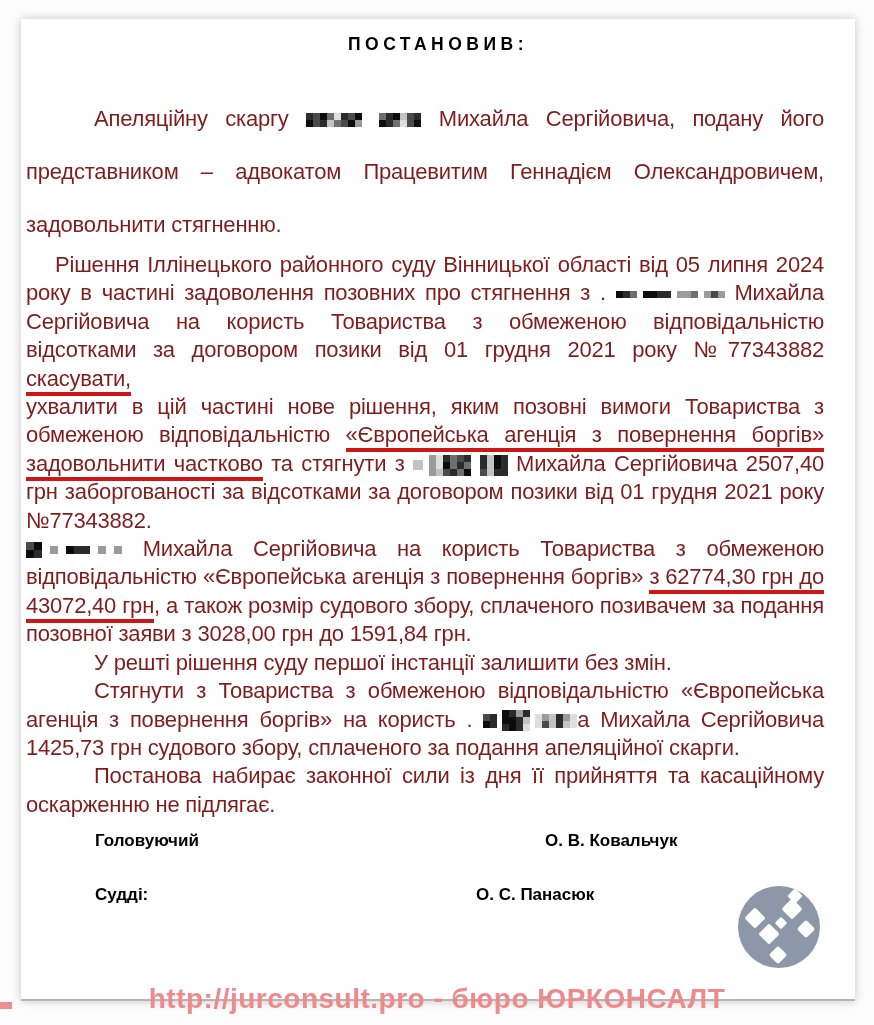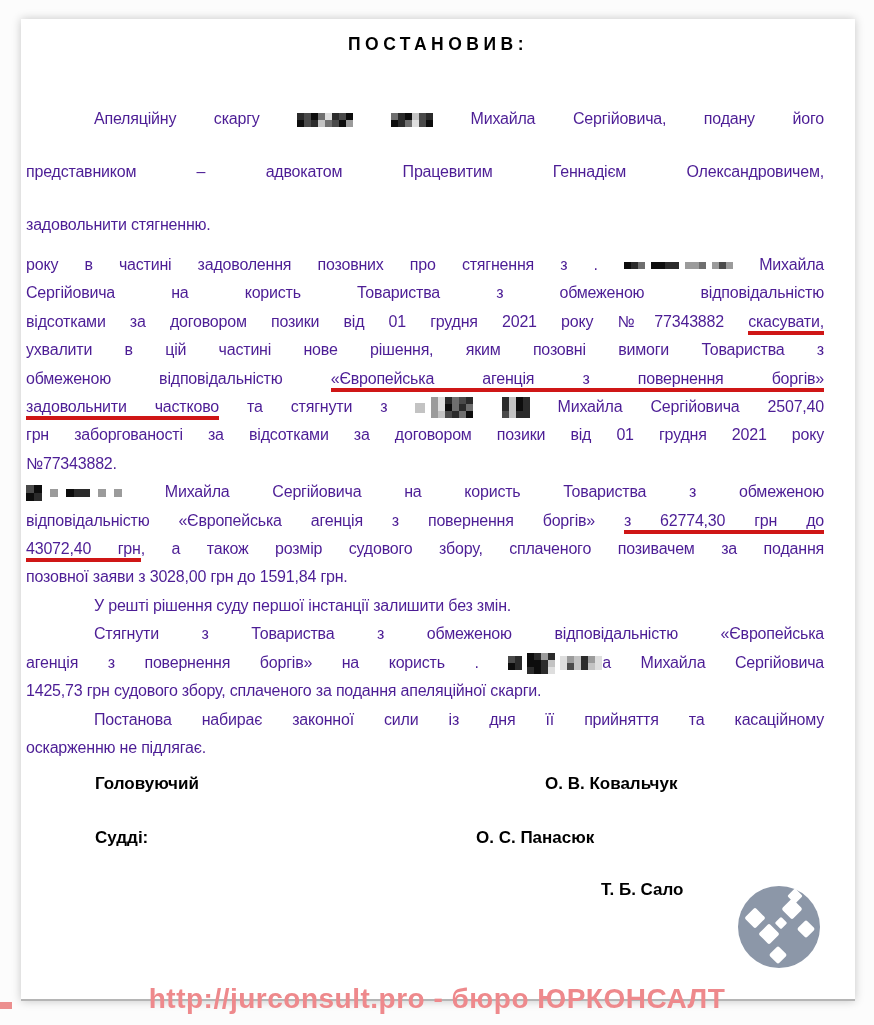--- a/index.html
+++ b/index.html
@@ -18,22 +18,22 @@
   }
   .doc-title{
     margin-top:14px;text-align:center;font-weight:700;font-size:17.5px;
     line-height:22px;letter-spacing:4.5px;color:#000;
   }
   .docbody{padding:0 31px 0 5px;}
   .section{margin:0;}
   .section.loose{margin-top:37px;}
   .section.loose .line{line-height:53px;}
   .line{
-    line-height:28.4px;font-size:16px;letter-spacing:-0.2px;
-    text-align:justify;text-align-last:left;white-space:normal;color:#4c1d95;
+    line-height:28.4px;font-size:22px;letter-spacing:-0.2px;
+    text-align:justify;text-align-last:left;white-space:normal;color:#7f1d1d;
   }
   .line.full{text-align-last:justify;}
   .redline{border-bottom:4px solid #cf1616;padding-bottom:1px;}
   .redaction{display:inline-flex;align-items:center;vertical-align:middle;}
   .rblock{display:inline-flex;flex-direction:column;}
   .rrow{display:flex;}
   .rpx{display:block;flex:none;}
   .sigs{margin-top:12px;position:relative;}
   .sigrow{position:relative;height:24px;}
   .sigrow.r2{margin-top:30px;}
@@ -95,20 +95,21 @@
                 <span class="rpx" style="width: 7px; height: 7px; background: rgb(222, 222, 222);"></span>
                 <span class="rpx" style="width: 7px; height: 7px; background: rgb(74, 74, 74);"></span>
                 <span class="rpx" style="width: 7px; height: 7px; background: rgb(13, 13, 13);"></span>
               </span>
             </span>
           </span><span> Михайла Сергійовича, подану його</span></div>
         <div class="line full"><span>представником – адвокатом Працевитим Геннадієм Олександровичем,</span></div>
         <div class="line"><span>задовольнити стягненню.</span></div>
       </div>
       <div class="section normal">
+        <div class="line full" style="text-indent: 29px;"><span>Рішення Іллінецького районного суду Вінницької області від 05 липня 2024</span></div>
         <div class="line full"><span>року в частині задоволення позовних про стягнення з . </span><span class="redaction" style="gap: 6px;">
             <span class="rblock">
               <span class="rrow">
                 <span class="rpx" style="width: 7px; height: 7px; background: rgb(13, 13, 13);"></span>
                 <span class="rpx" style="width: 7px; height: 7px; background: rgb(43, 43, 43);"></span>
                 <span class="rpx" style="width: 7px; height: 7px; background: rgb(111, 111, 111);"></span>
               </span>
             </span>
             <span class="rblock">
               <span class="rrow">
@@ -295,23 +296,20 @@
         <div class="line"><span>оскарженню не підлягає.</span></div>
       </div>
       <div class="sigs">
         <div class="sigrow r1">
           <span class="sig-label">Головуючий</span>
           <span class="sig-name" style="left: 519px;">О. В. Ковальчук</span>
         </div>
         <div class="sigrow r2">
           <span class="sig-label">Судді:</span>
           <span class="sig-name" style="left: 450px;">О. С. Панасюк</span>
-        </div>
-        <div class="sigrow r3">
-          <span class="sig-name" style="left: 575px;">Т. Б. Сало</span>
         </div>
       </div>
     </div>
   <div class="logo">
     <svg width="84" height="84" viewBox="0 0 84 84" xmlns="http://www.w3.org/2000/svg">
       <circle id="logo-circle" cx="42" cy="42" r="41" fill="#8c97a8"></circle>
       <g fill="#ffffff">
         <rect x="10.5" y="25.5" width="15" height="15" rx="2" transform="rotate(45 18 33)"></rect>
         <rect x="24.5" y="41.5" width="15" height="15" rx="2" transform="rotate(45 32 49)"></rect>
         <rect x="39.5" y="33.5" width="9" height="9" rx="1.5" transform="rotate(45 44 38)"></rect>

